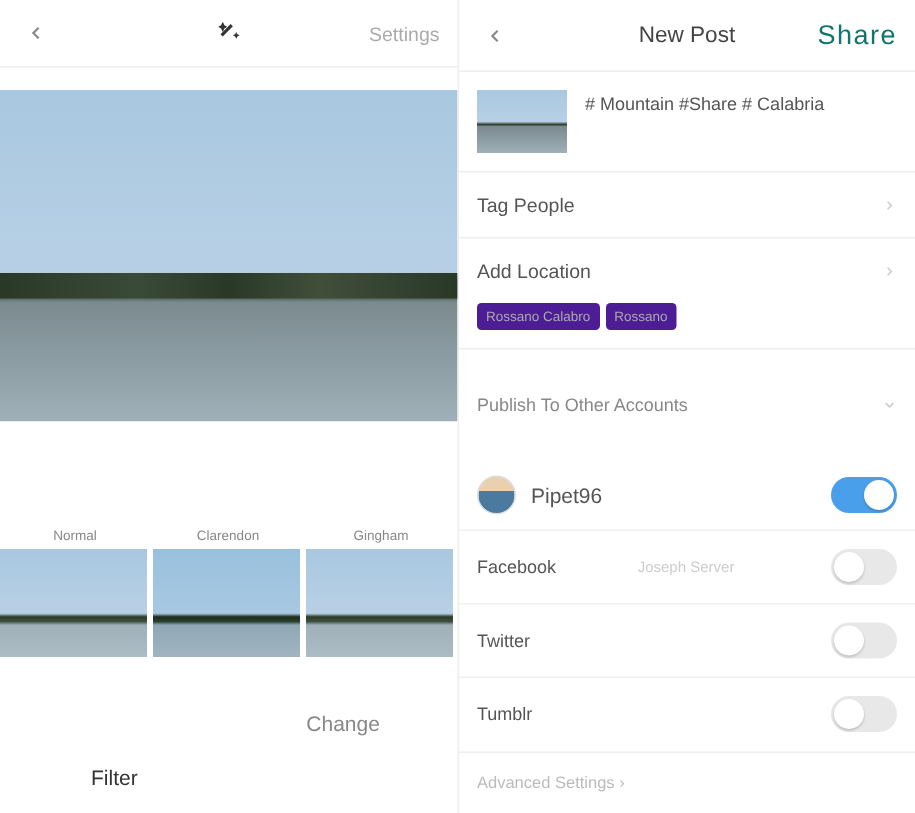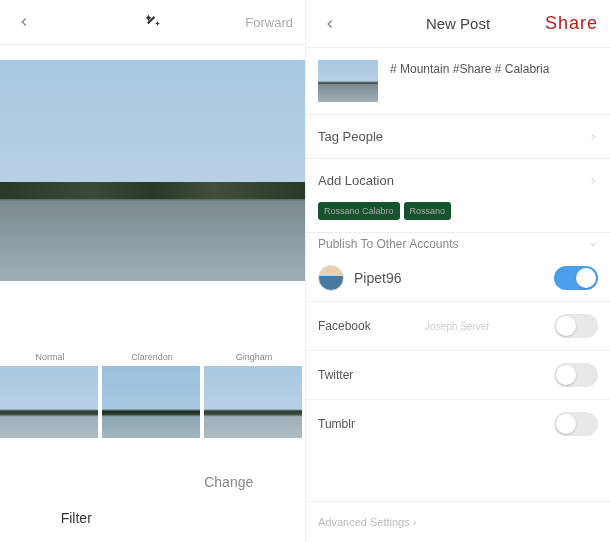--- a/index.html
+++ b/index.html
@@ -62,21 +62,21 @@
     .header-title {
       position: absolute;
       left: 50%;
       transform: translateX(-50%);
       font-size: 15px;
       font-weight: 500;
       color: #444;
     }
     .header-share {
       margin-left: auto;
-      color: #b91c1c;
+      color: #0f766e;
       font-size: 18px;
       letter-spacing: 1px;
     }
     .preview-image {
       width: 100%;
       height: 235px;
       margin-top: 15px;
       position: relative;
       overflow: hidden;
     }
@@ -164,28 +164,28 @@
       color: #ccc;
     }
     .location-chips {
       display: flex;
       gap: 4px;
       padding: 0 12px 12px;
       font-size: 9px;
       color: #aaa;
     }
     .chip {
-      background: #14532d;
+      background: #4c1d95;
       padding: 4px 6px;
       border-radius: 3px;
       white-space: nowrap;
       overflow: hidden;
     }
     .section-header {
-      padding: 4px 12px;
+      padding: 30px 12px;
       font-size: 12px;
       color: #888;
       border-top: 1px solid #eee;
       display: flex;
       align-items: center;
     }
     .section-header .chevron {
       margin-left: auto;
     }
     .account-row {
@@ -261,21 +261,21 @@
     <div class="header-back">
       <svg width="14" height="14" viewBox="0 0 24 24" fill="none" stroke="#888" stroke-width="2.5">
           <polyline points="15 18 9 12 15 6"></polyline>
         </svg>
     </div>
     <div class="header-magic">
       <svg width="18" height="18" viewBox="0 0 24 24" fill="#333">
           <path d="M7.5 5L6 2 4.5 5 2 6.5 4.5 8 6 11 7.5 8 10 6.5zM19 13l-1-2-1 2-2 1 2 1 1 2 1-2 2-1zM13 4l2 2L6 15l-2-2z"></path>
         </svg>
     </div>
-    <div class="header-right">Forward</div>
+    <div class="header-right">Settings</div>
   </div>
 
   <div class="preview-image">
     <div class="lake-scene">
       <div class="hills"></div>
     </div>
   </div>
 
   <div class="filter-strip">
     <div class="filter-item">

